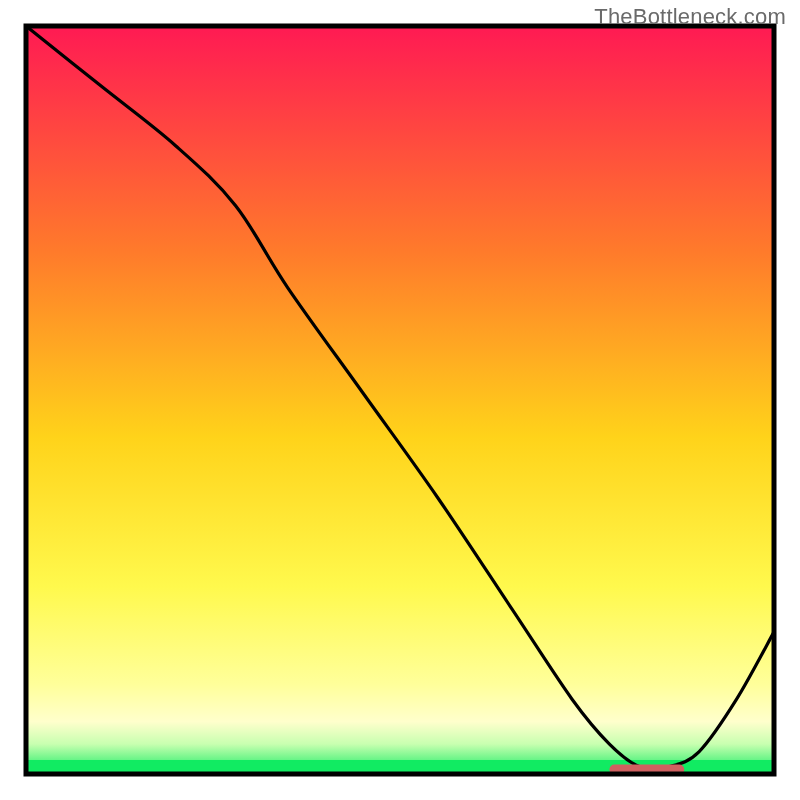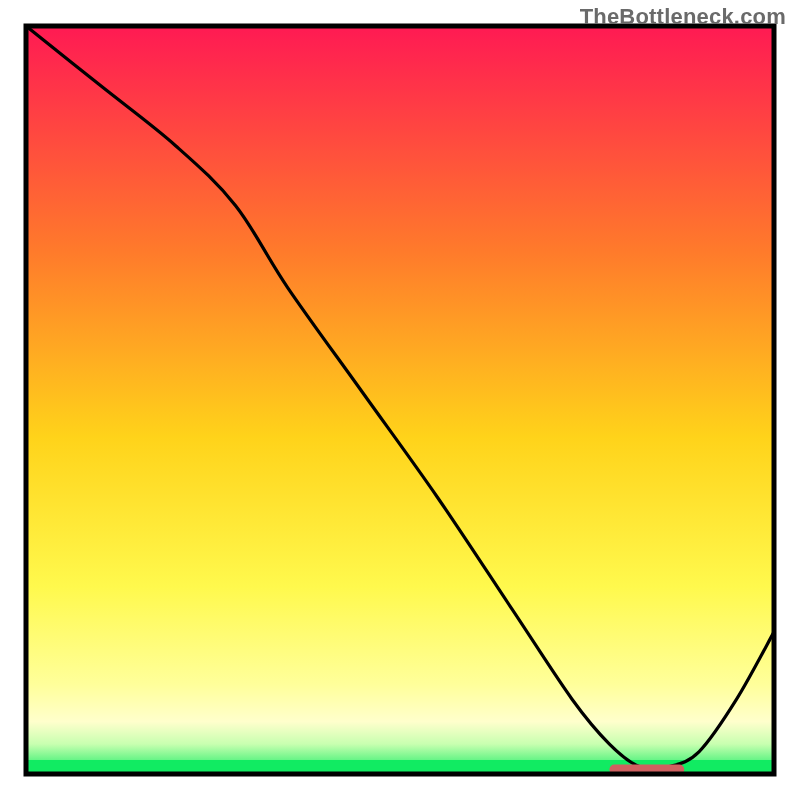--- a/index.html
+++ b/index.html
@@ -13,21 +13,21 @@
   .container {
     position: relative;
     width: 800px;
     height: 800px;
   }
   .watermark {
     position: absolute;
     top: 4px;
     right: 14px;
     font-size: 22px;
-    font-weight: bold;
+    font-weight: normal;
     color: #6a6a6a;
     letter-spacing: 0.2px;
   }
   svg {
     display: block;
   }
 </style>
 </head>
 <body>
 <div class="container">

